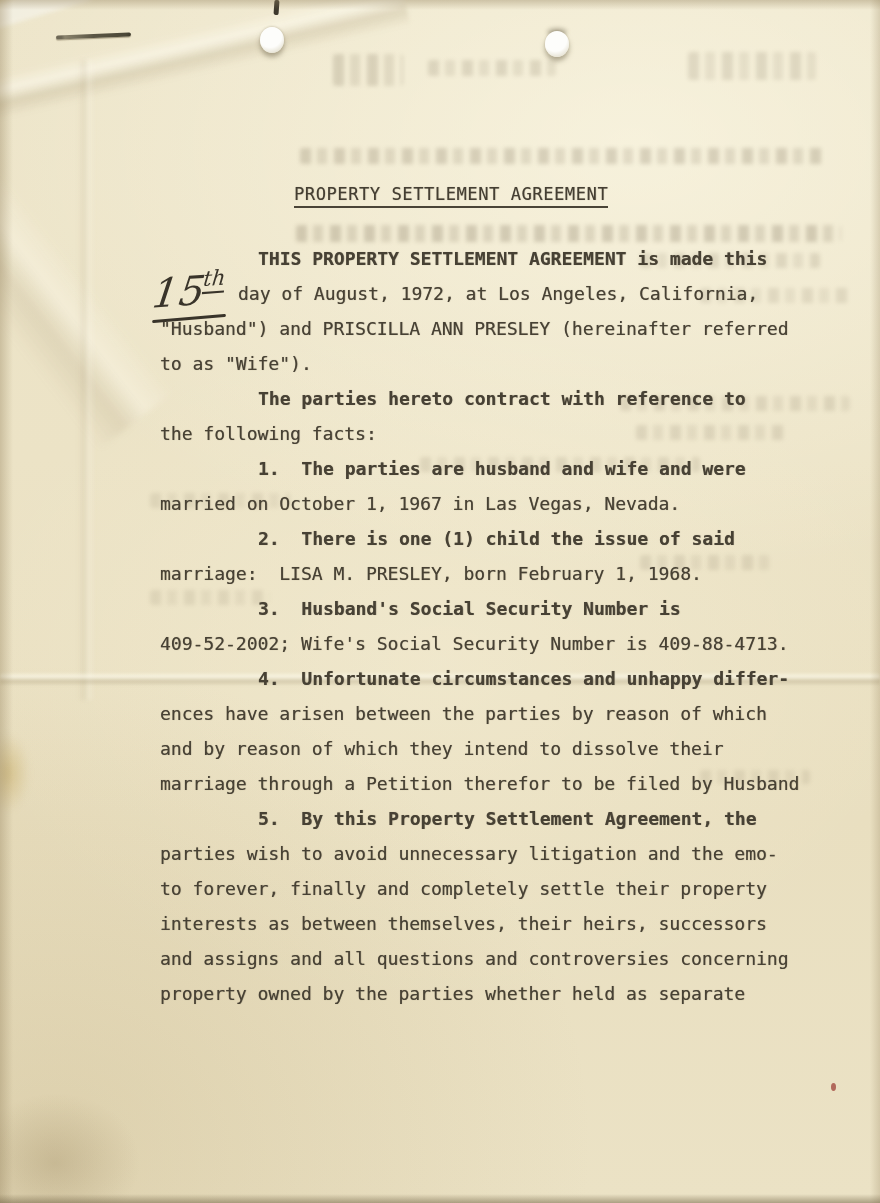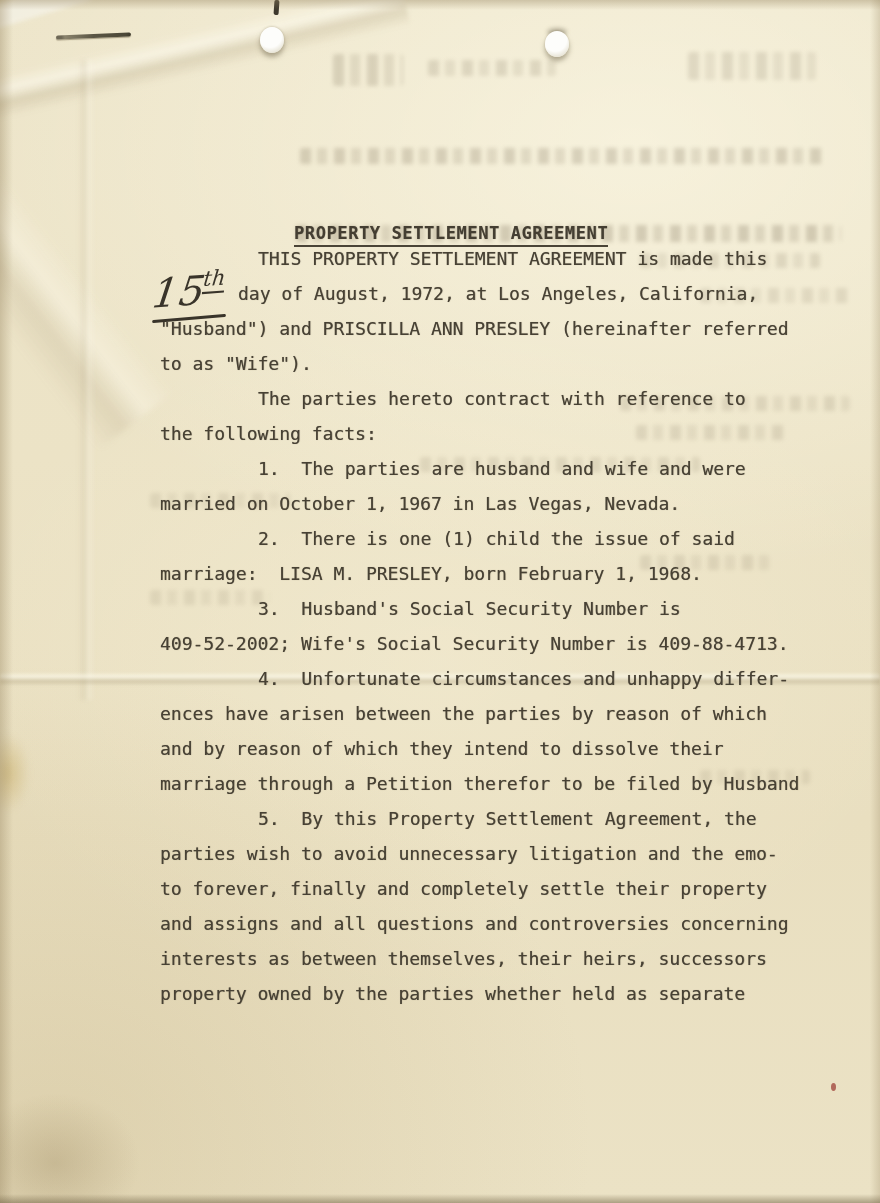--- a/index.html
+++ b/index.html
@@ -39,27 +39,27 @@
   .staple{position:absolute;left:56px;top:34px;width:75px;height:4px;border-radius:3px;transform:rotate(-2.5deg);
     background:linear-gradient(90deg,#6e6856 0 7%, #8a836c 12%, #5a5544 50%, #4c4838 93%, #3e3a2c 100%);
     box-shadow:0 1px 1px rgba(120,108,80,.6);}
   .top-mark{position:absolute;left:274px;top:0;width:5px;height:15px;background:#3e392d;border-radius:2px;transform:rotate(4deg);}
   .speck-red{position:absolute;left:831px;top:1083px;width:5px;height:8px;border-radius:50%;background:#a44c42;opacity:.8;filter:blur(.5px);}
   .smudge{position:absolute;filter:blur(2.3px);border-radius:3px;pointer-events:none;
     background:repeating-linear-gradient(90deg, rgba(122,110,86,.55) 0 11px, rgba(122,110,86,0) 11px 17px, rgba(122,110,86,.38) 17px 27px, rgba(122,110,86,0) 27px 34px);}
   
   .doc-title{
     position:absolute;left:294px;top:184px;
-    font-size:17px;font-weight:bold;letter-spacing:.6px;color:#443e32;
+    font-size:17px;font-weight:normal;letter-spacing:.6px;color:#443e32;
     border-bottom:2px solid #4a4437;padding-bottom:2px;
-    text-shadow:.4px .4px .7px rgba(68,62,50,.55);white-space:pre;margin-top:39px;}
+    text-shadow:.4px .4px .7px rgba(68,62,50,.55);white-space:pre;}
   .body-block{position:absolute;left:160px;top:241px;width:665px;}
   .l{white-space:pre;font-size:18px;line-height:35px;height:35px;color:#474134;
      text-shadow:.35px .35px .7px rgba(70,62,48,.6);}
-  .ind{padding-left:98px;}
+  .ind{padding-left:98px;font-weight:bold;}
   .hand-offset{padding-left:78px;}
   
   .handwriting{position:absolute;left:153px;top:268px;color:#39342a;
     font-family:"DejaVu Serif",serif;font-style:italic;transform:rotate(-4deg);}
   .hw-num{font-size:40px;letter-spacing:1px;display:inline-block;transform:skewX(-12deg);}
   .hw-suffix{font-size:21px;display:inline-block;vertical-align:18px;margin-left:-2px;transform:skewX(-10deg);
     border-bottom:2px solid #39342a;padding-bottom:1px;}
   .hw-underline{position:absolute;left:152px;top:317px;width:74px;height:2.5px;background:#39342a;transform:rotate(-5deg);border-radius:2px;}
 </style>
 </head>
@@ -115,22 +115,22 @@
     <div class="l">marriage:  LISA M. PRESLEY, born February 1, 1968.</div>
     <div class="l ind">3.  Husband's Social Security Number is</div>
     <div class="l">409-52-2002; Wife's Social Security Number is 409-88-4713.</div>
     <div class="l ind">4.  Unfortunate circumstances and unhappy differ-</div>
     <div class="l">ences have arisen between the parties by reason of which</div>
     <div class="l">and by reason of which they intend to dissolve their</div>
     <div class="l">marriage through a Petition therefor to be filed by Husband</div>
     <div class="l ind">5.  By this Property Settlement Agreement, the</div>
     <div class="l">parties wish to avoid unnecessary litigation and the emo-</div>
     <div class="l">to forever, finally and completely settle their property</div>
+    <div class="l">interests as between themselves, their heirs, successors</div>
     <div class="l">and assigns and all questions and controversies concerning</div>
-    <div class="l">interests as between themselves, their heirs, successors</div>
     <div class="l">property owned by the parties whether held as separate</div>
   </div>
 
   <div class="edge edge-top"></div>
   <div class="edge edge-left"></div>
   <div class="edge edge-right"></div>
   <div class="edge edge-bottom"></div>
 </div>
 
 </body></html>

